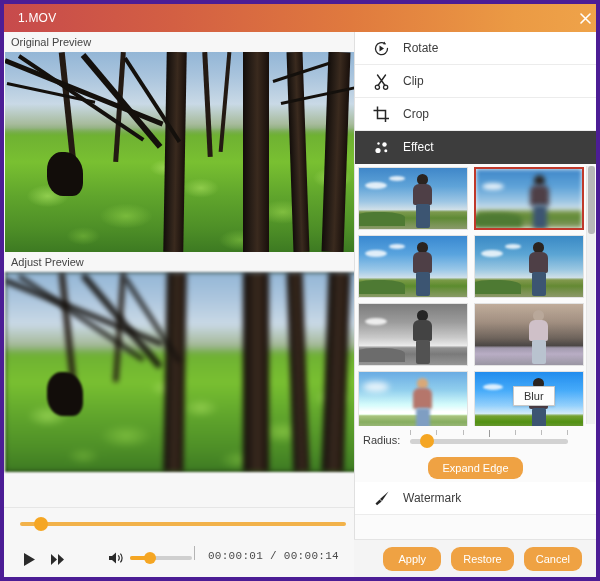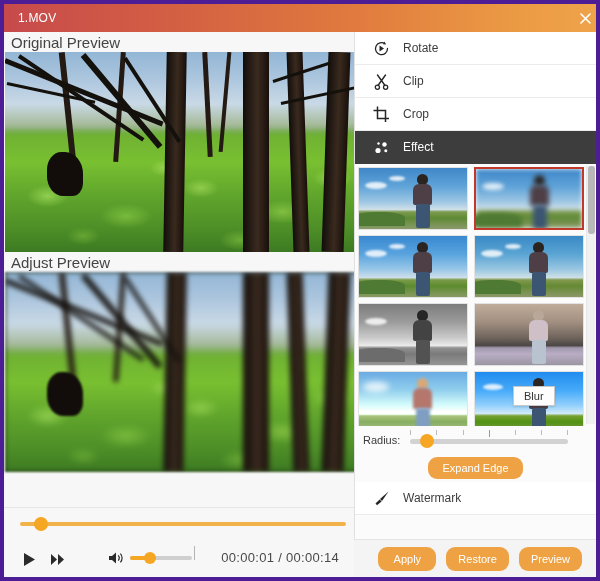--- a/index.html
+++ b/index.html
@@ -39,21 +39,21 @@
   }
 
   
   .left-pane {
     position: absolute; top: 28px; left: 0;
     width: 358px; height: 553px;
     background: #f7f7f7;
   }
   .pane-label {
     height: 20px;
-    font-size: 15px;
+    font-size: 11px;
     color: #444;
     display: flex; align-items: center;
     padding-left: 7px;
     background: #f7f7f7;
   }
   .video-frame {
     position: relative;
     width: 356px; height: 200px;
     margin: 0 1px;
     overflow: hidden;
@@ -160,22 +160,23 @@
     border-radius: 50%;
     cursor: pointer;
   }
   .vol-end {
     position: absolute; left: 190px; top: 2px;
     width: 1px; height: 14px;
     background: #b4b4b4;
   }
   .timecode {
     position: absolute; right: 23px; top: 6px;
-    font-size: 13px; color: #4a4a4a;
+    font-size: 11px; color: #4a4a4a;
     letter-spacing: .3px;
+    font-family: Liberation Mono, monospace;
   }
 
   
   .right-pane {
     position: absolute; top: 28px; right: 0;
     width: 242px; height: 553px;
     background: #fbfbfb;
     border-left: 1px solid #e0e0e0;
   }
   .menu-item {
@@ -586,16 +587,16 @@
           <path d="M6.6 9.4 L8.6 11.4 L4 15.2 L2.5 13.5 Z" fill="#262626"></path>
         </svg>
       </span>
       <span>Watermark</span>
     </div>
   </div>
 
   <div class="footer">
     <button class="btn-orange">Apply</button>
     <button class="btn-orange">Restore</button>
-    <button class="btn-orange">Preview</button>
+    <button class="btn-orange">Cancel</button>
   </div>
 
 </div>
 
 </body></html>

